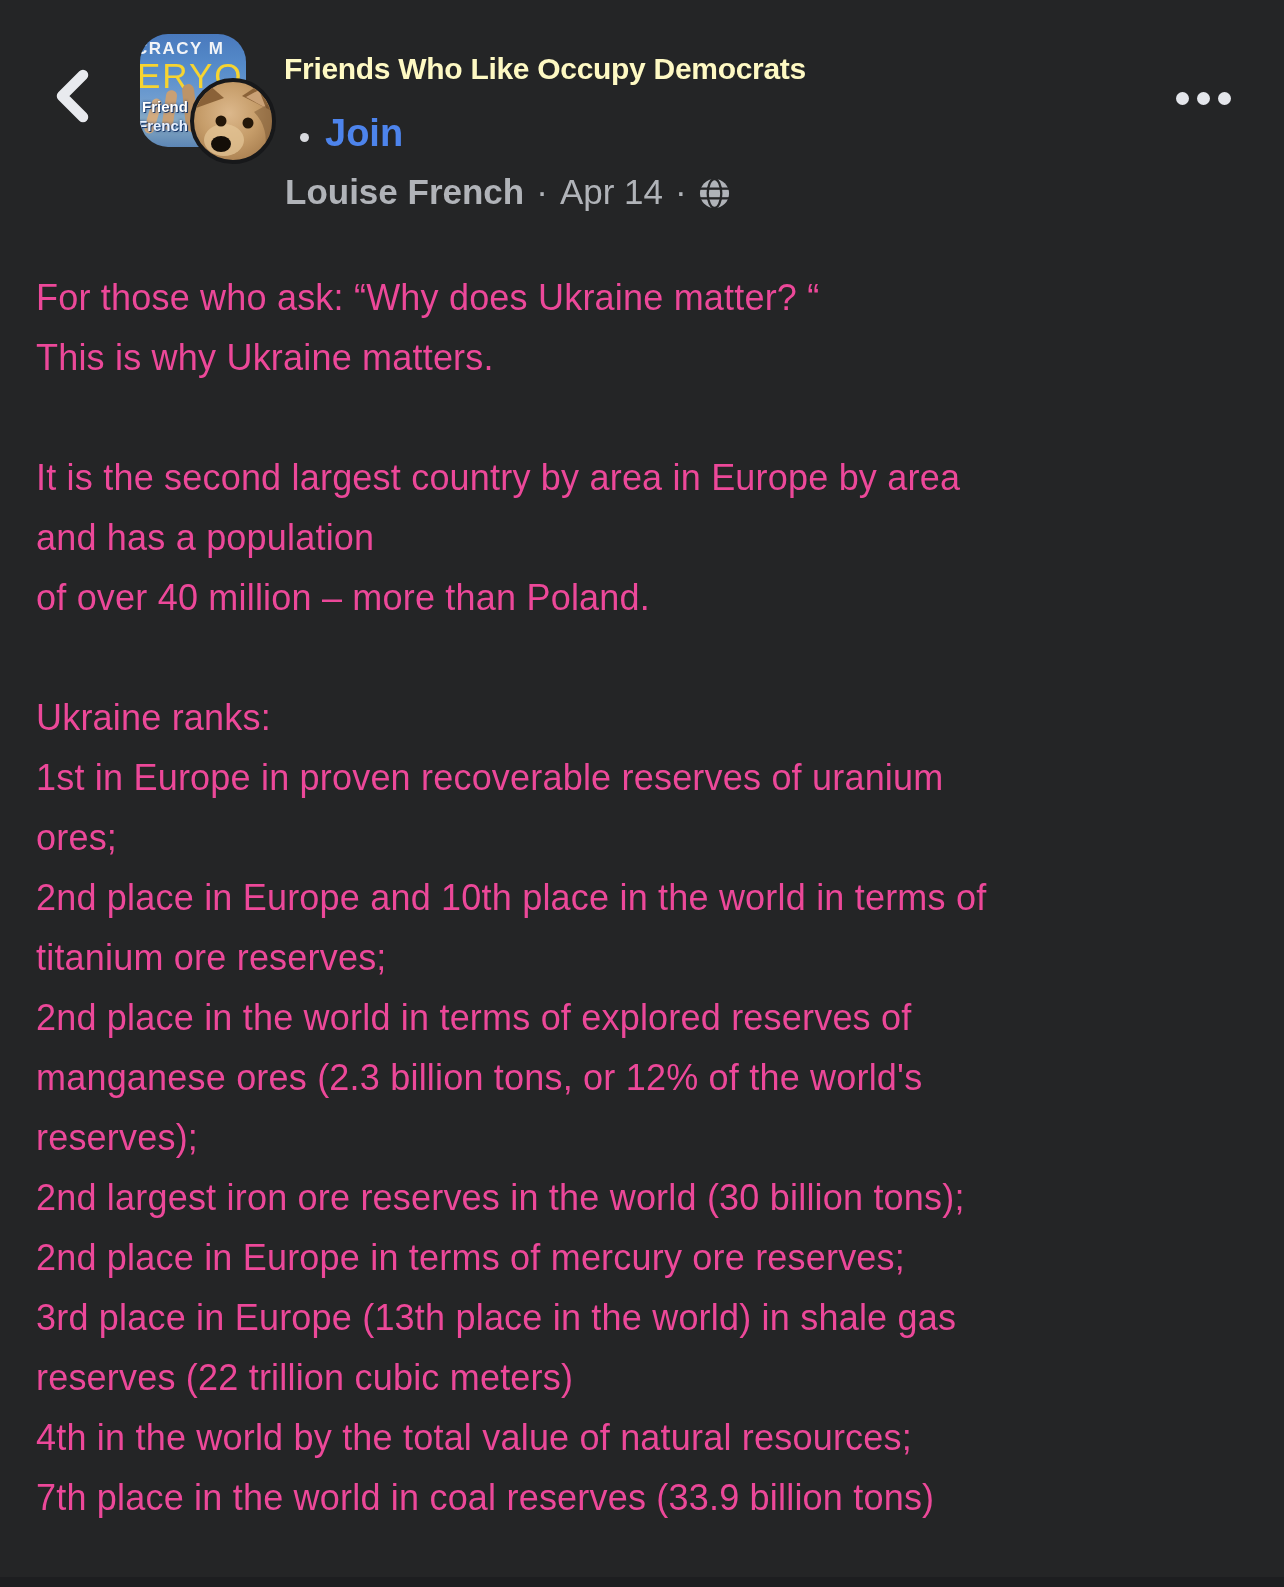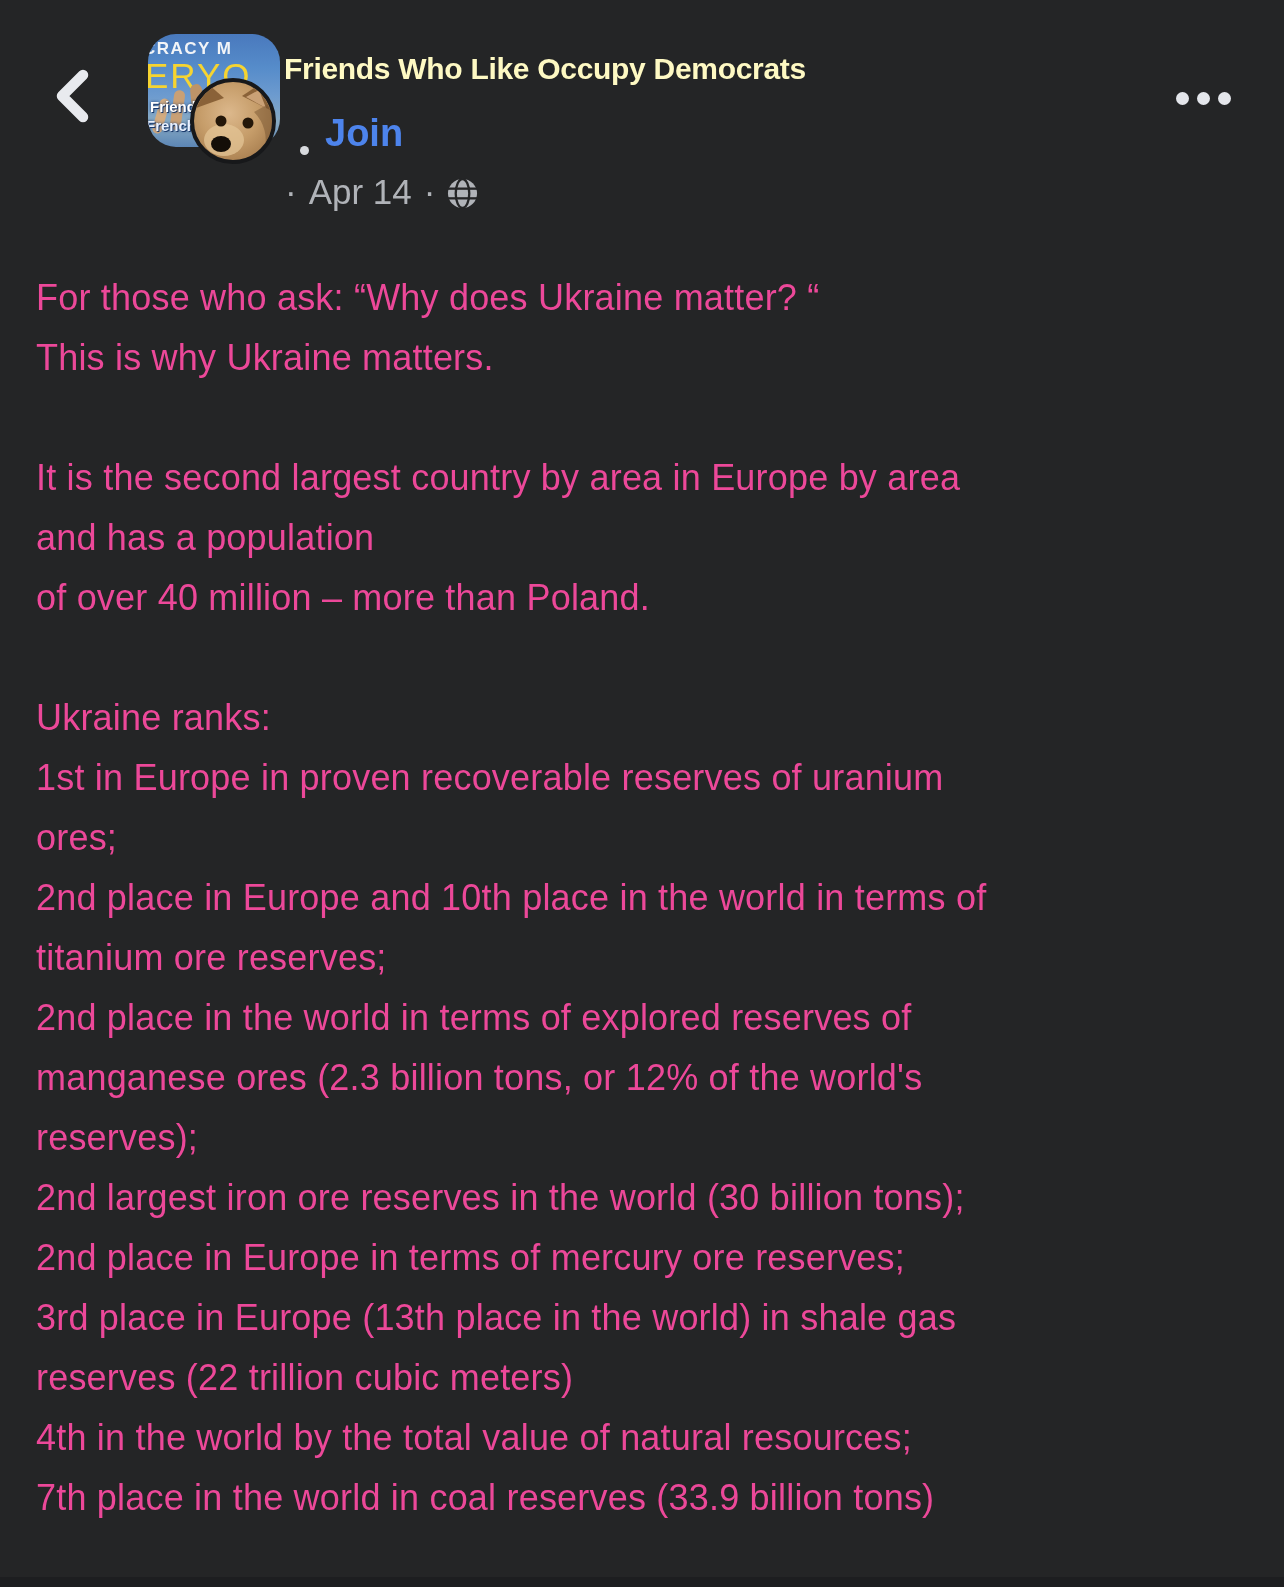--- a/index.html
+++ b/index.html
@@ -16,24 +16,23 @@
   
   .back-btn {
     position: absolute; left: 42px; top: 60px;
     width: 60px; height: 72px;
     background: none; border: none; padding: 0; cursor: pointer;
     display: flex; align-items: center; justify-content: center;
   }
 
   .avatar-wrap { position: absolute; left: 140px; top: 34px; width: 136px; height: 132px; }
   .avatar-square {
-    position: absolute; left: 8px; top: 0; width: 106px; height: 113px;
+    position: absolute; left: 0; top: 0; width: 106px; height: 113px;
     border-radius: 28px; overflow: hidden;
     background: linear-gradient(180deg, #4979bd 0%, #568cca 30%, #6d9bcf 55%, #88aac3 78%, #5c86b5 100%);
-    padding-left: 26px;
   }
   .av-l1 {
     position: absolute; left: -5px; top: 5px;
     font-size: 17px; font-weight: 700; color: #f2f4f7;
     letter-spacing: 1.5px; white-space: nowrap;
   }
   .av-l2 {
     position: absolute; left: -3px; top: 22px;
     font-size: 35px; font-weight: 400; color: #f6d431;
     letter-spacing: 2px; white-space: nowrap;
@@ -59,21 +58,21 @@
     background: radial-gradient(circle at 45% 40%, #dcb88c 0%, #c69d6a 45%, #996f42 100%);
   }
 
   .group-title {
     position: absolute; left: 284px; top: 52px;
     font-size: 30px; font-weight: 700; color: #fef9c3;
     letter-spacing: -0.3px; white-space: nowrap;
   }
   .join-row {
     position: absolute; left: 300px; top: 112px;
-    display: flex; align-items: flex-end;
+    display: flex; align-items: center;
   }
   .join-dot {
     width: 9px; height: 9px; border-radius: 50%;
     background: #d8dade; margin-right: 16px; margin-top: 8px;
   }
   .join-link {
     font-size: 38px; font-weight: 600; color: #4d84ec;
     text-decoration: none; cursor: pointer;
   }
   .byline {
@@ -141,20 +140,21 @@
   </div>
 
   <div class="group-title">Friends Who Like Occupy Democrats</div>
 
   <div class="join-row">
     <span class="join-dot"></span>
     <a class="join-link">Join</a>
   </div>
 
   <div class="byline">
+    <span class="author">Louise French</span>
     <span>·</span>
     <span>Apr 14</span>
     <span>·</span>
     <svg class="globe" width="31" height="31" viewBox="0 0 32 32">
       <circle cx="16" cy="16" r="15" fill="#b0b3b8"></circle>
       <g stroke="#242526" stroke-width="2.4" fill="none">
         <ellipse cx="16" cy="16" rx="7" ry="15"></ellipse>
         <line x1="1" y1="11" x2="31" y2="11"></line>
         <line x1="1" y1="21" x2="31" y2="21"></line>
       </g>

